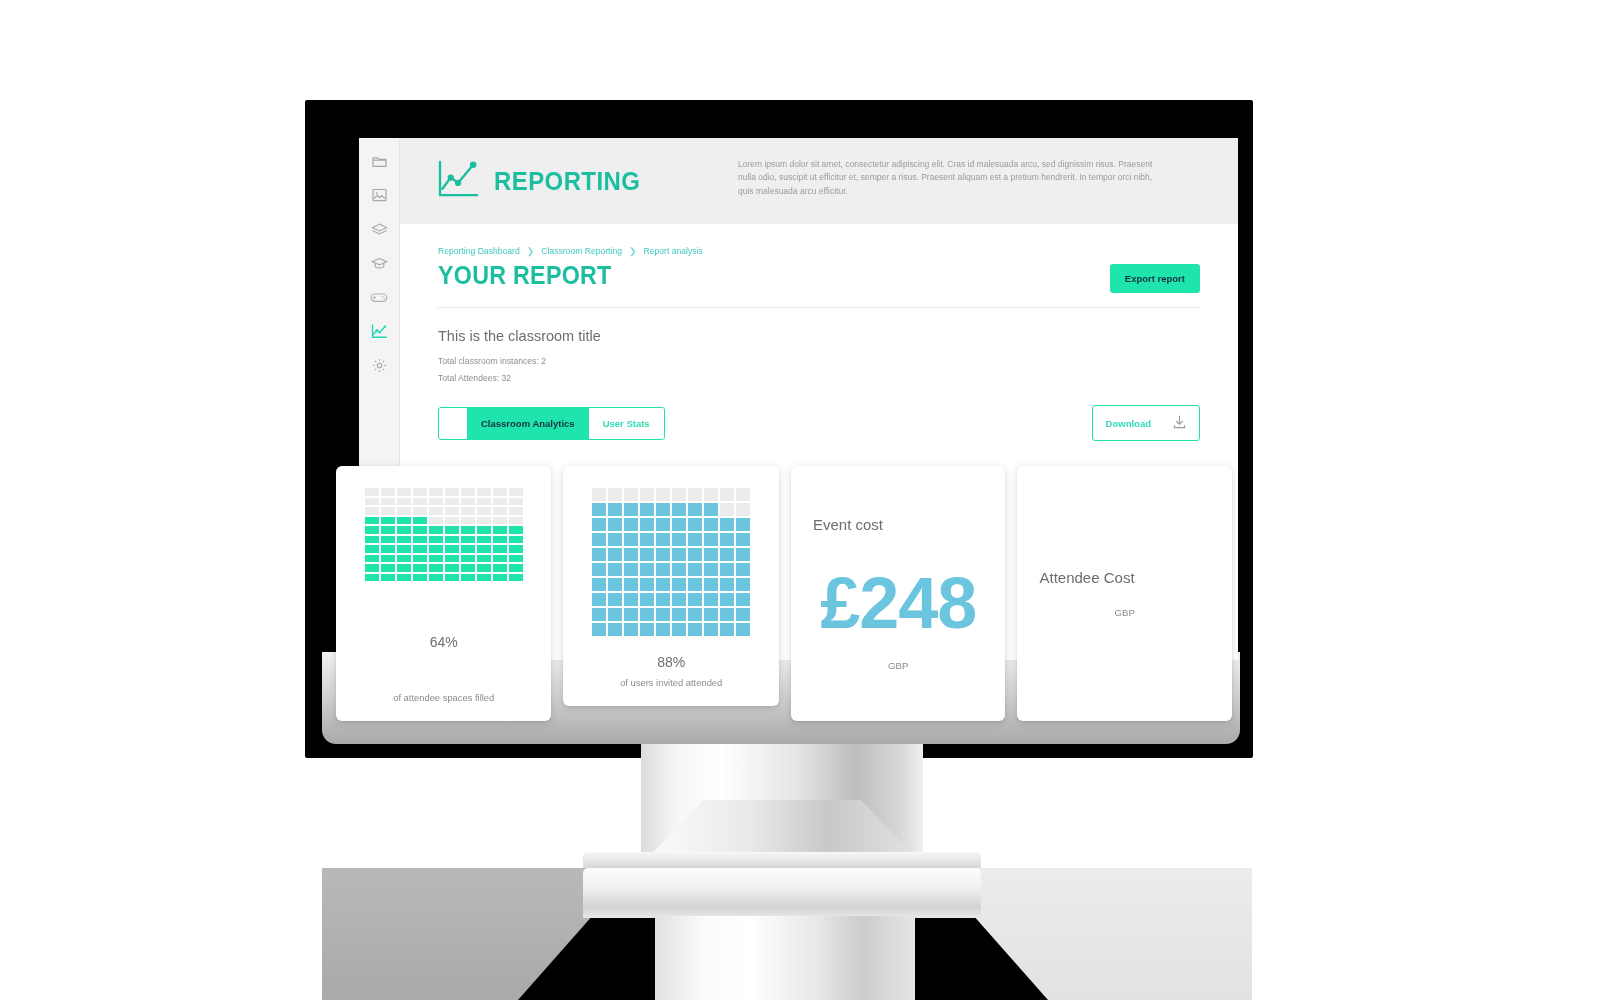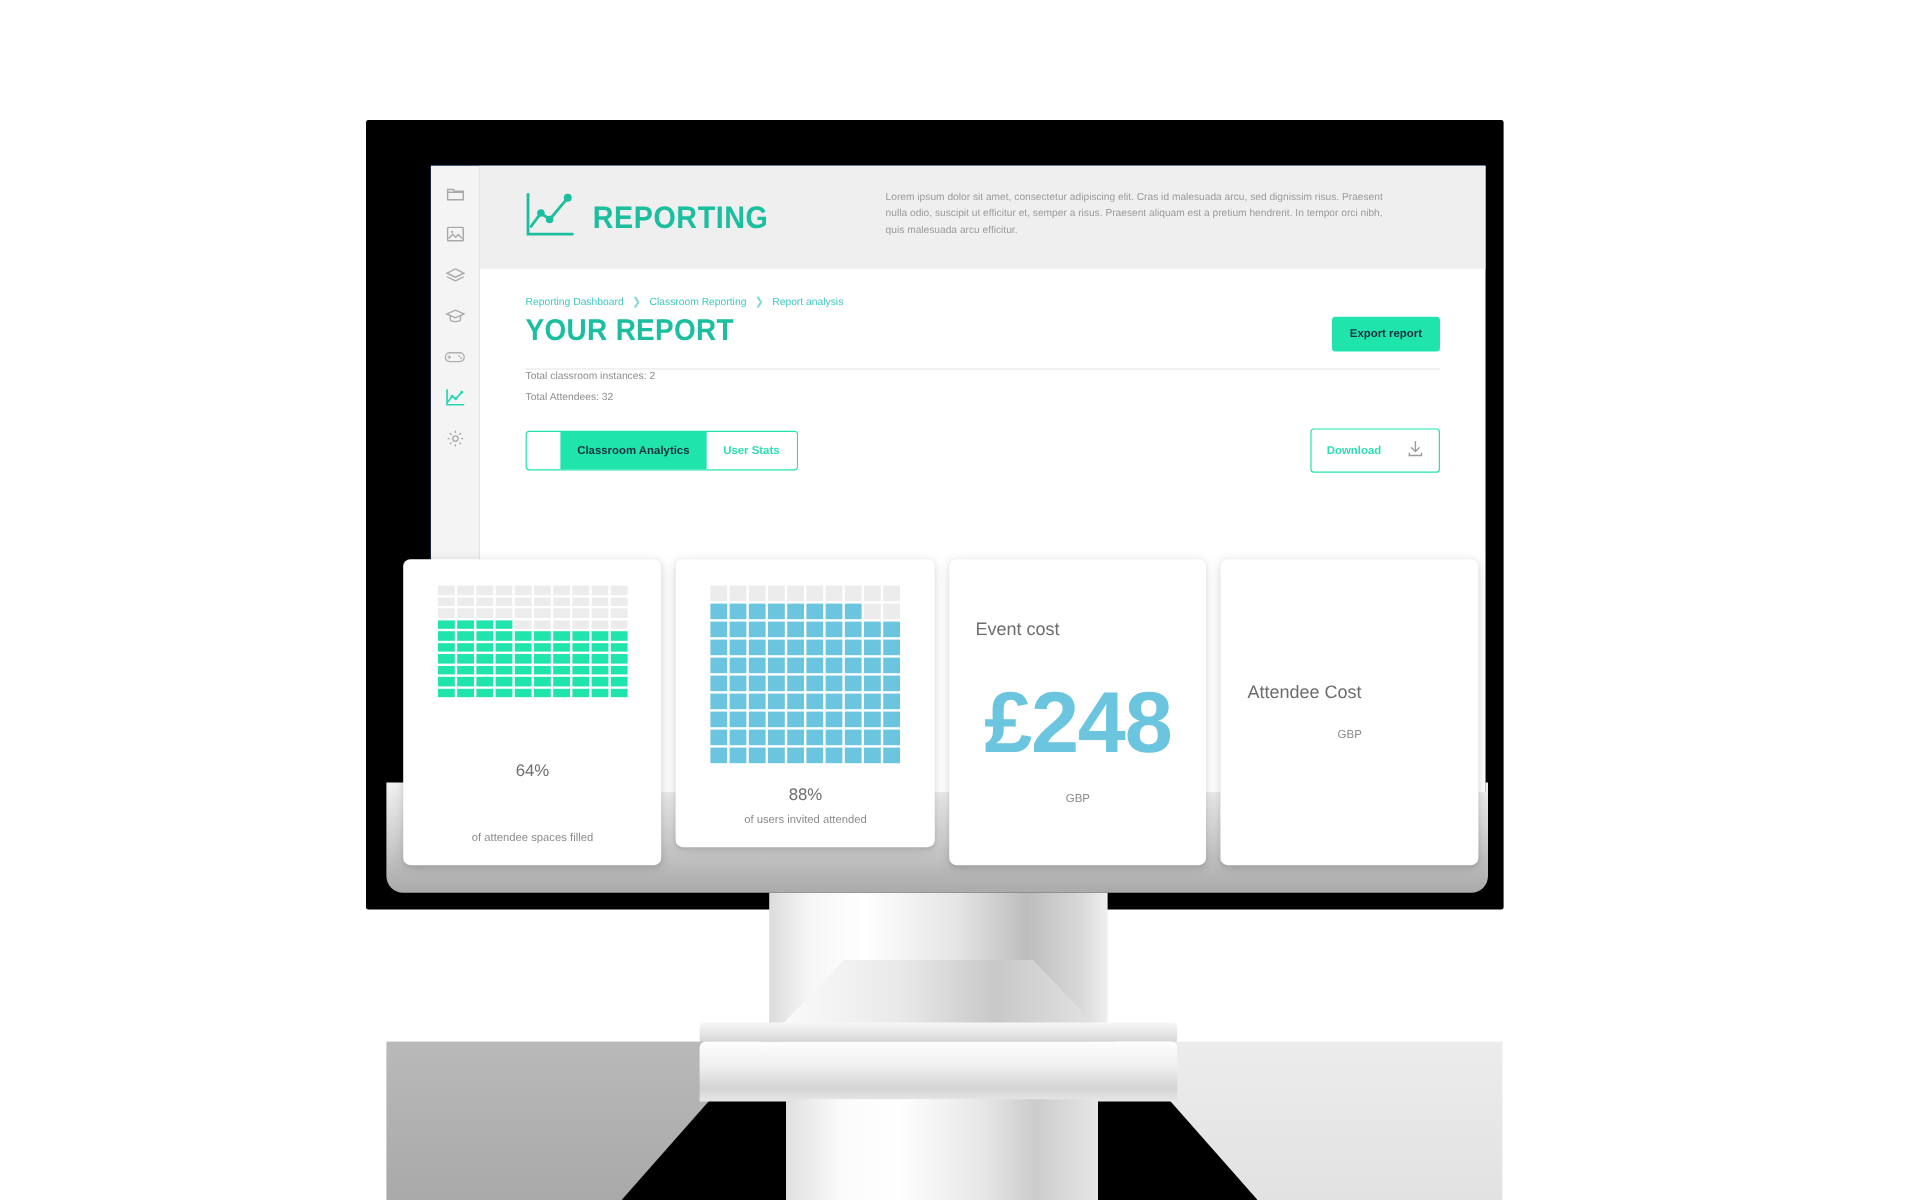--- a/index.html
+++ b/index.html
@@ -478,20 +478,21 @@
           <span class="crumb">Classroom Reporting</span>
           <span class="crumb-sep">❯</span>
           <span class="crumb">Report analysis</span>
         </div>
 
         <div class="title-row">
           <h1 class="report-title">YOUR REPORT</h1>
           <button class="btn-export">Export report</button>
         </div>
 
+        <h2 class="classroom-title">This is the classroom title</h2>
         <div class="meta-line">Total classroom instances: 2</div>
         <div class="meta-line">Total Attendees: 32</div>
 
         <div class="tabs-row">
           <div class="tabs">
             <div class="tab active">Classroom Analytics</div>
             <div class="tab">User Stats</div>
           </div>
           <button class="btn-download">
             <span>Download</span>

